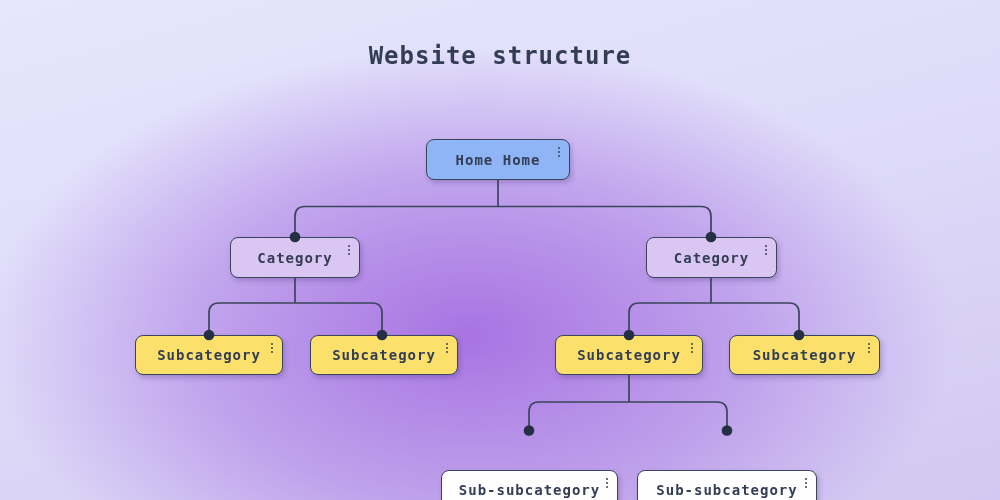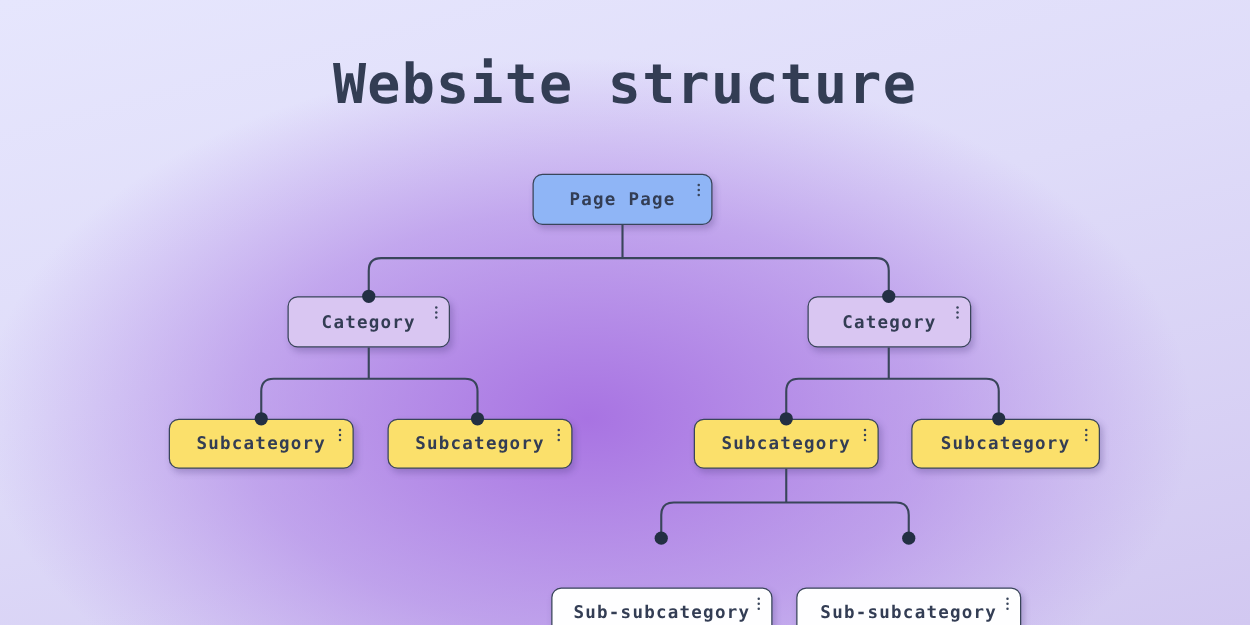--- a/index.html
+++ b/index.html
@@ -11,21 +11,21 @@
       radial-gradient(620px 370px at 47% 67%,
         var(--bg-accent, #a873e2) 0%,
         rgba(170,122,228,.55) 45%,
         rgba(175,130,230,0) 78%),
       linear-gradient(165deg, var(--bg-top,#e6e6fd) 0%, #dfdcf9 45%, #d2c8f1 100%);
     font-family:"DejaVu Sans Mono","Liberation Mono",monospace;
   }
   .page-title{
     position:absolute;top:42px;left:0;width:100%;
     text-align:center;
-    font-size:44px;font-weight:bold;letter-spacing:1px;
+    font-size:24px;font-weight:bold;letter-spacing:1px;
     color:var(--text,#333d54);
     margin:0;
   }
   .node{
     position:absolute;
     box-sizing:border-box;
     border:1.6px solid var(--node-border,#39455a);
     border-radius:8px;
     display:flex;align-items:center;justify-content:center;
     font-size:14px;font-weight:bold;letter-spacing:1px;
@@ -60,21 +60,21 @@
   }
 </style>
 </head>
 <body>
 
 <div class="canvas">
 
   <h1 class="page-title">Website structure</h1>
 
   <div class="node home" style="left:426px;top:139px;width:144px;height:41px;">
-    <span>Page Page</span>
+    <span>Home Home</span>
     <span class="kebab"></span>
   </div>
 
   <div class="node category" style="left:230px;top:237px;width:130px;height:41px;">
     <span>Category</span>
     <span class="kebab"></span>
   </div>
 
   <div class="node category" style="left:646px;top:237px;width:131px;height:41px;">
     <span>Category</span>

